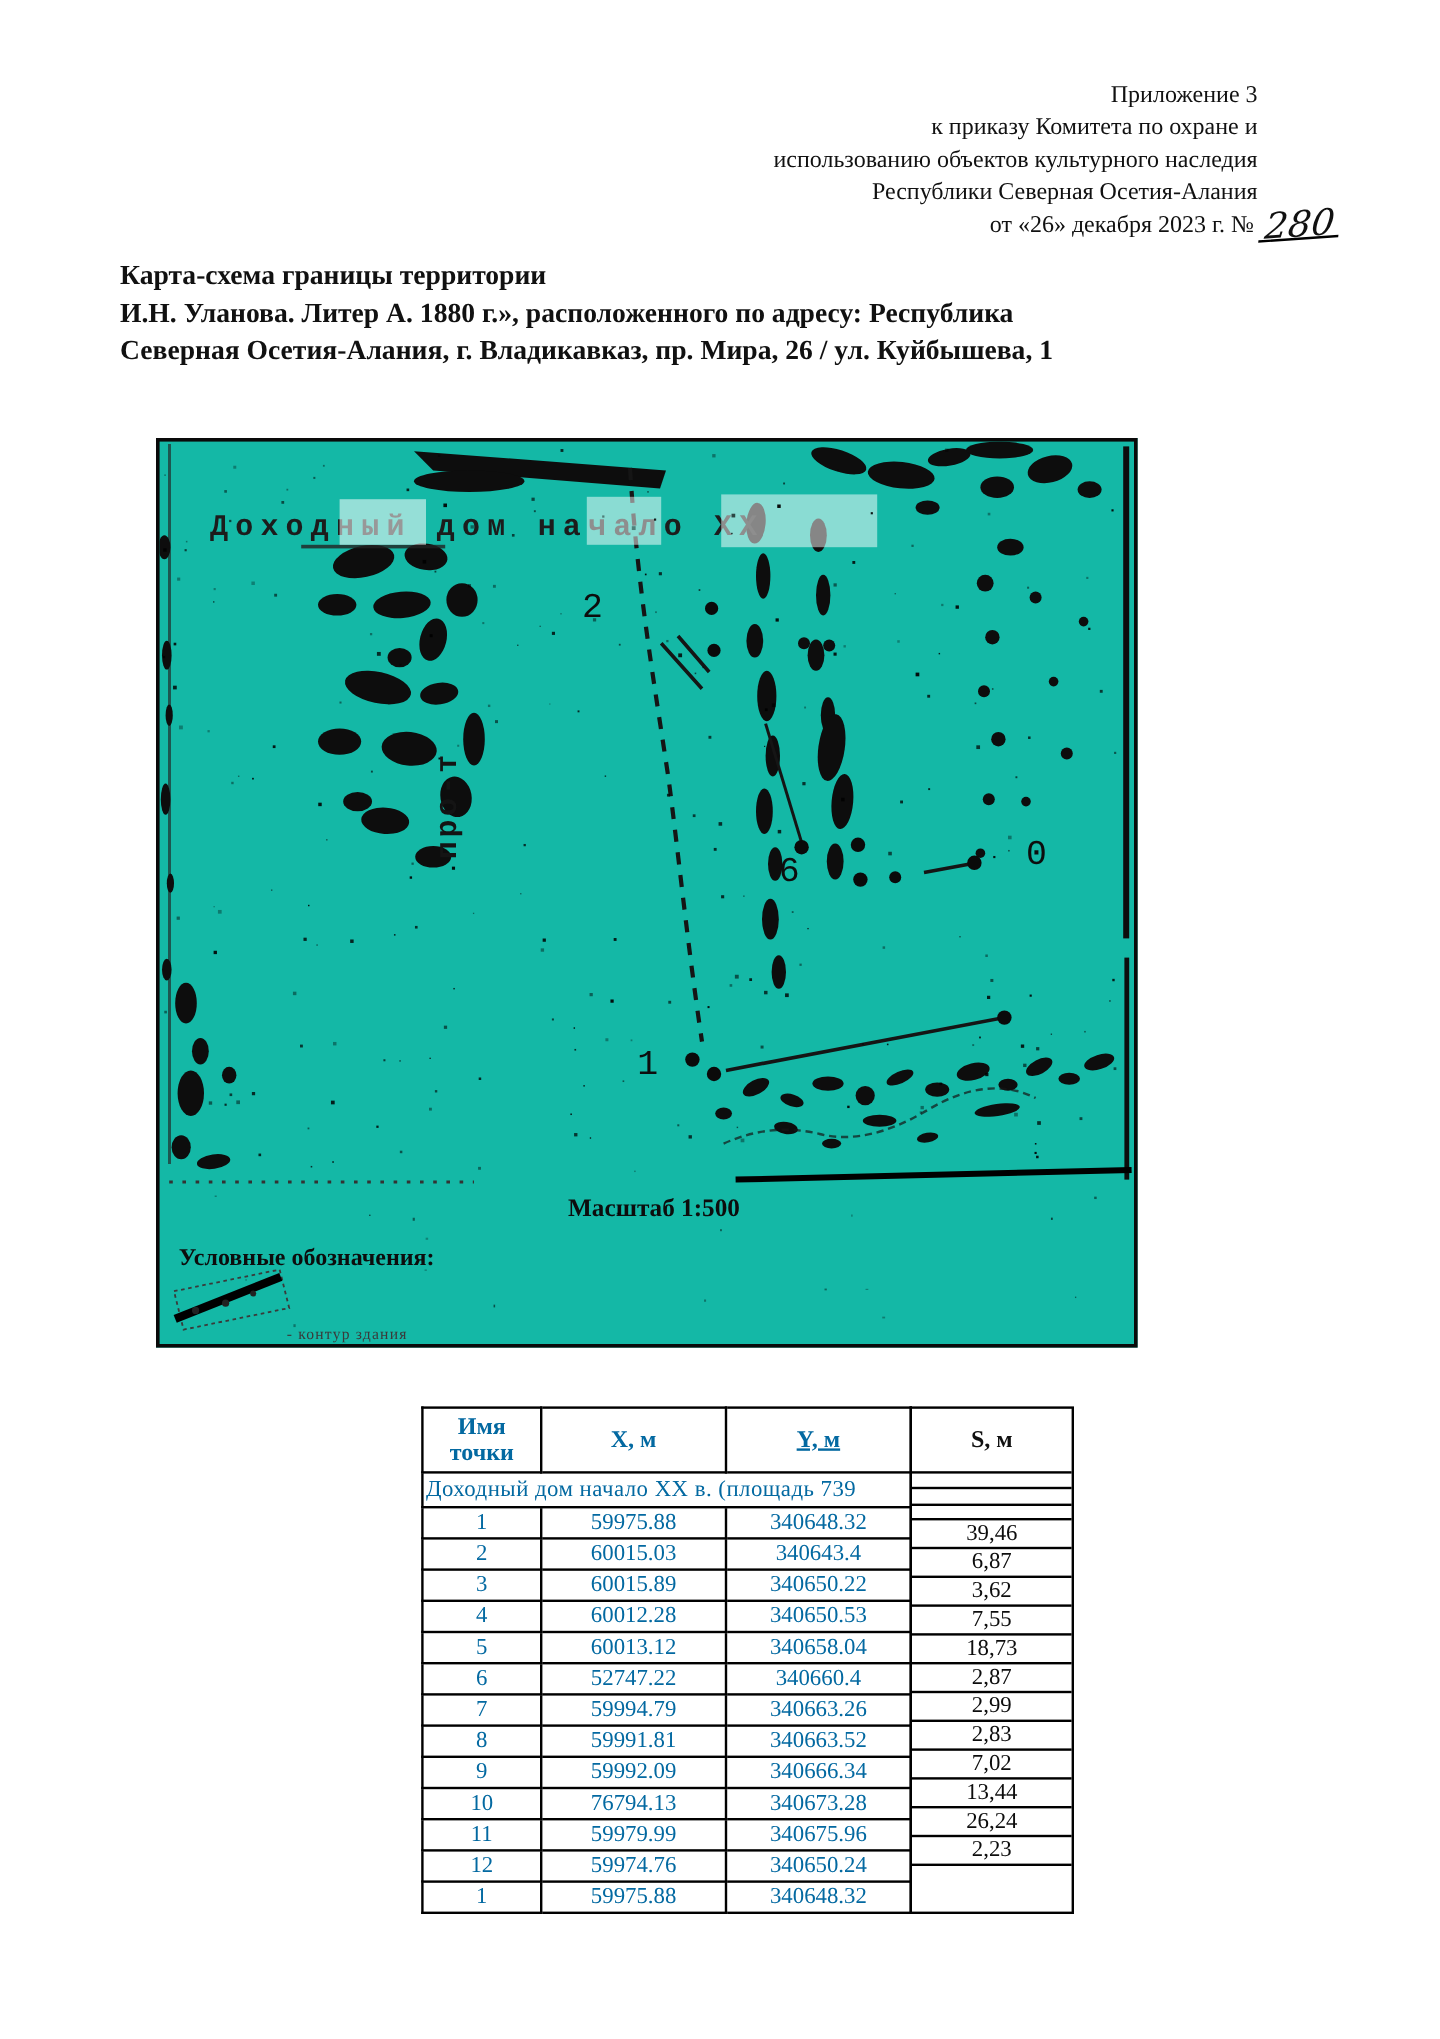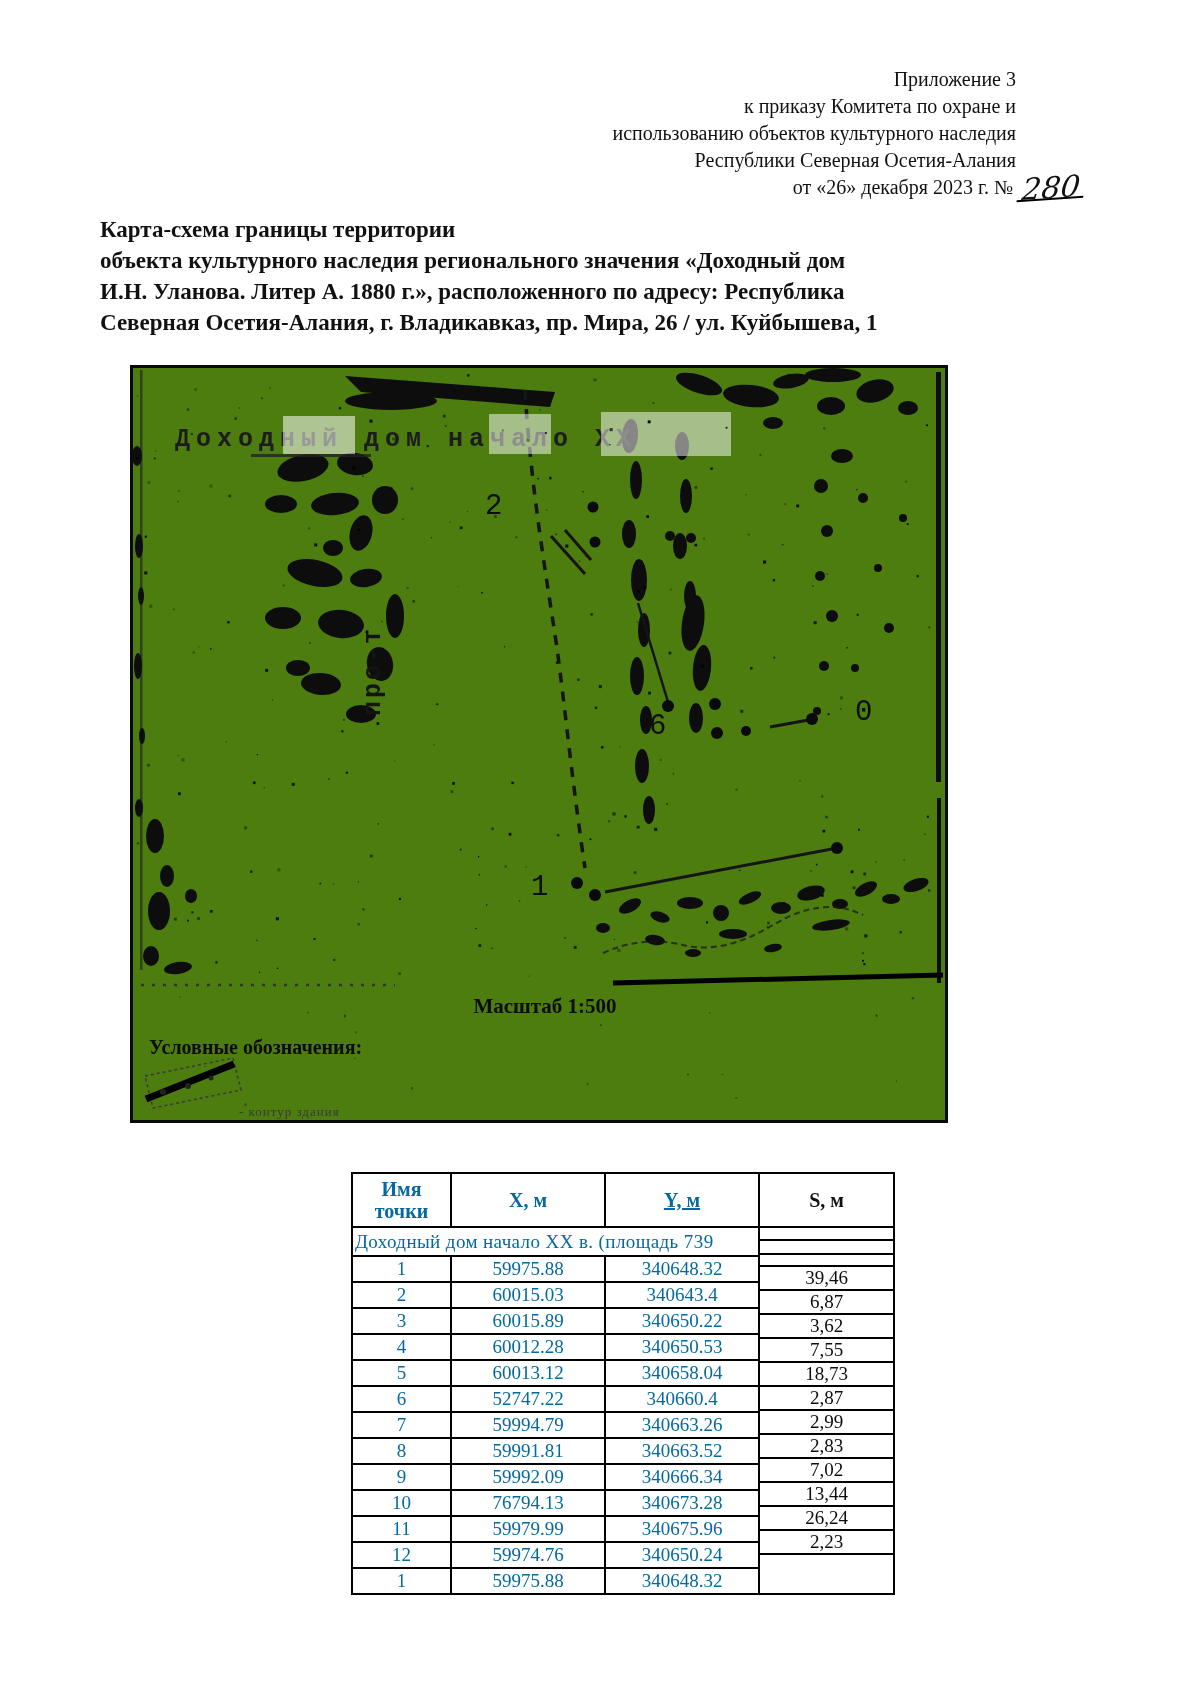--- a/index.html
+++ b/index.html
@@ -1,31 +1,31 @@
 <!DOCTYPE html>
 <html><head>
 <meta charset="utf-8">
 <style>
   html,body{margin:0;padding:0;background:#e8e8e8;}
   #page{position:relative;width:1200px;height:1699px;background:#ffffff;margin:0 auto;
         font-family:"Liberation Serif","DejaVu Serif",serif;color:#111;overflow:hidden;}
   
-  #hdr{position:absolute;left:406px;top:66px;width:610px;text-align:right;
+  #hdr{position:absolute;left:438px;top:66px;width:610px;text-align:right;
        font-size:20px;line-height:27px;white-space:nowrap;}
   #hdr .date-line{margin-right:-68px;}
   #order-num{display:inline-block;font-style:italic;font-size:30px;line-height:20px;
              transform:skewX(-10deg) rotate(-4deg);border-bottom:2px solid #000;
              min-width:66px;text-align:center;vertical-align:-4px;
              font-family:"DejaVu Serif",serif;}
   
   #doc-title{position:absolute;left:100px;top:214px;width:1000px;text-align:left;
              font-weight:bold;font-size:23px;line-height:31px;}
   
   #map-box{position:absolute;left:130px;top:365px;width:812px;height:752px;
-           border:3px solid #0a0a0a;background:#4d7c0f;}
+           border:3px solid #0a0a0a;background:#14b8a6;}
   #map-box svg{display:block;}
   .scan-title{font-family:"Liberation Mono","DejaVu Sans Mono",monospace;
               font-size:25px;font-weight:bold;letter-spacing:6px;fill:#1c1c1c;}
   .pt-label{font-family:"Liberation Mono","DejaVu Sans Mono",monospace;
             font-size:29px;fill:#0d0d0d;}
   .street-label{font-family:"Liberation Mono","DejaVu Sans Mono",monospace;
             font-size:25px;font-weight:bold;fill:#141414;letter-spacing:3px;}
   .scale-label{font-size:21px;font-weight:bold;fill:#0d0d0d;
                font-family:"Liberation Serif","DejaVu Serif",serif;}
   .legend-heading{font-size:20px;font-weight:bold;fill:#0d0d0d;
@@ -65,21 +65,20 @@
     <div>использованию объектов культурного наследия</div>
     <div>Республики Северная Осетия-Алания</div>
     <div class="date-line">
       <span>от «26» декабря 2023 г. №</span>
       <span id="order-num">280</span>
     </div>
   </div>
 
   <div id="doc-title">
     <div>Карта-схема границы территории</div>
-    <div>объекта культурного наследия регионального значения «Доходный дом</div>
     <div>И.Н. Уланова. Литер А. 1880 г.», расположенного по адресу: Республика</div>
     <div>Северная Осетия-Алания, г. Владикавказ, пр. Мира, 26 / ул. Куйбышева, 1</div>
   </div>
 
   <div id="map-box">
     <svg width="812" height="752" viewBox="0 0 812 752">
       <g shape-rendering="geometricPrecision" fill="#0d0d0d" stroke="none">
 
         <rect x="7" y="2" width="2.5" height="600" fill="#222" opacity=".65"></rect>
 

